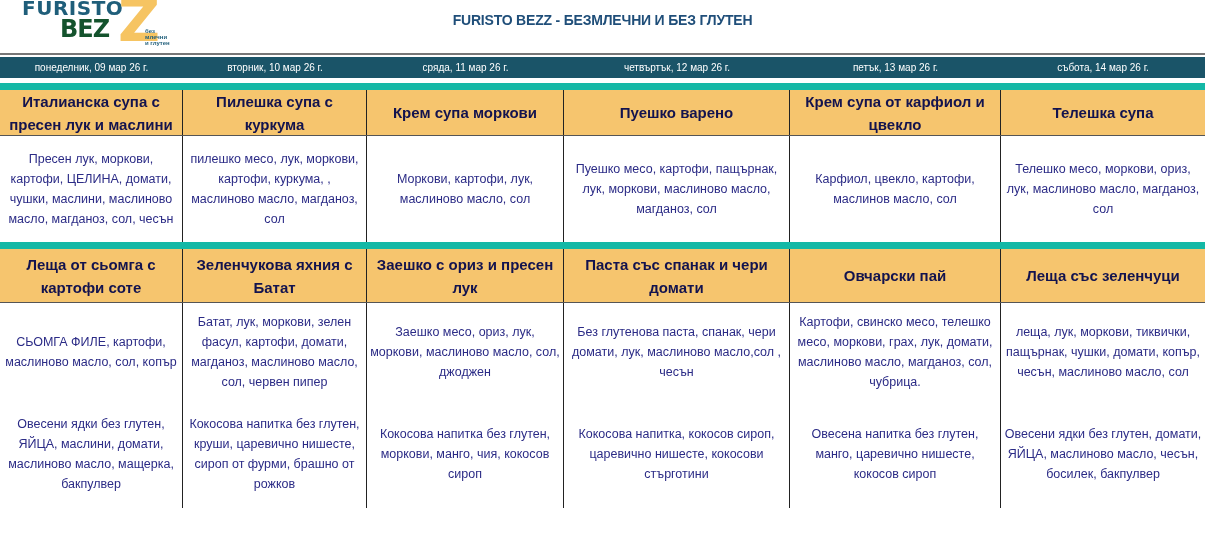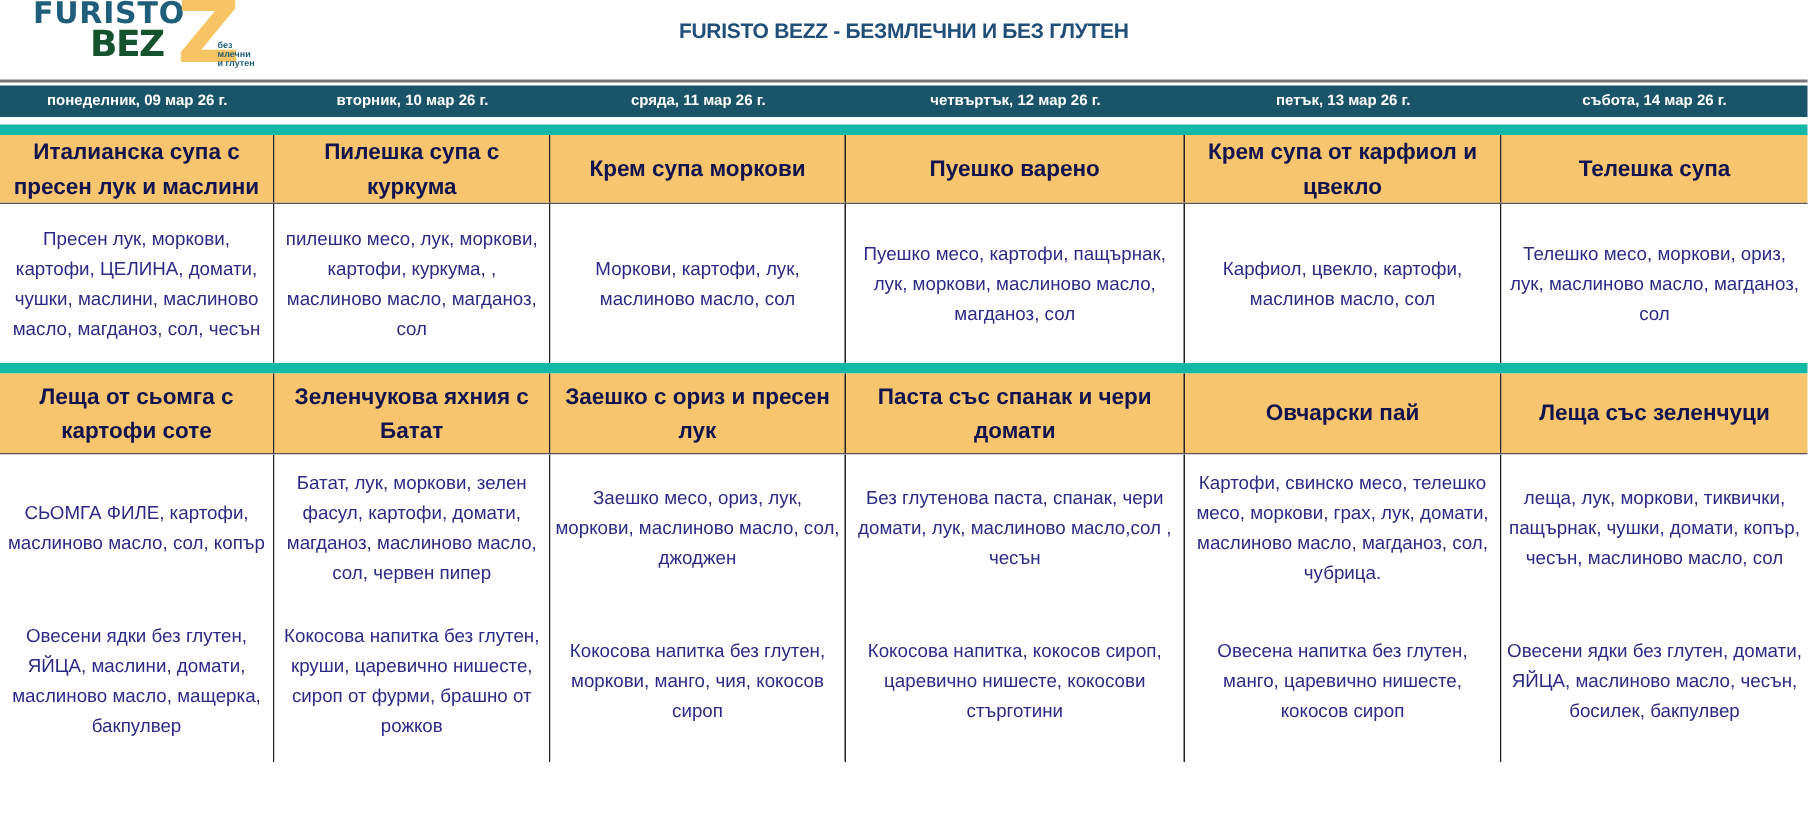--- a/index.html
+++ b/index.html
@@ -9,21 +9,21 @@
     .logo .furisto { position: absolute; left: 0; top: 2px; font-weight: bold; font-size: 20px; color: #1f5e7a; letter-spacing: 0.5px; font-family: "DejaVu Sans", sans-serif; }
     .logo .bez { position: absolute; left: 0; top: 16px; font-weight: bold; font-size: 24px; color: #14532d; letter-spacing: -1px; font-family: "DejaVu Sans", sans-serif; line-height: 38px; margin-left: 38px; }
     .logo .zz { position: absolute; left: 96px; top: -2px; font-weight: bold; font-size: 58px; color: #f6c462; font-family: "DejaVu Sans", sans-serif; line-height: 58px; }
     .logo .tag { position: absolute; left: 123px; top: 34px; font-size: 6px; color: #1f5e7a; line-height: 6px; font-weight: bold; }
 
     .page-title { position: absolute; left: 0; width: 1205px; top: 12px; text-align: center; font-size: 14px; font-weight: bold; color: #1f4e79; letter-spacing: -0.2px; }
 
     .divider { position: absolute; left: 0; top: 53px; width: 1205px; height: 2px; background: #777777; }
 
     .daybar { position: absolute; left: 0; top: 57px; width: 1205px; height: 21px; background: #1a5468; display: flex; }
-    .daybar .day { color: #ffffff; font-size: 10px; font-weight: bold; text-align: center; line-height: 21px; }
+    .daybar .day { color: #ffffff; font-size: 10px; font-weight: normal; text-align: center; line-height: 21px; }
 
     .grid { position: absolute; left: 0; top: 83px; width: 1205px; }
     .row { display: flex; width: 1205px; }
     .cell { box-sizing: border-box; border-right: 1px solid #222222; display: flex; align-items: center; justify-content: center; text-align: center; overflow: hidden; }
     .cell:last-child { border-right: none; text-align: center; }
     .hdr .cell { background: #f6c56e; color: #13134e; font-weight: bold; font-size: 15px; line-height: 23px; padding: 0 2px; }
     .hdr { border-top: 7px solid #14b8a6; border-bottom: 1px solid #555555; }
     .body .cell { background: #ffffff; color: #2b2b86; font-size: 12.5px; line-height: 20px; padding: 0 2px; }
 
     .c0 { width: 183px; } .c1 { width: 184px; } .c2 { width: 197px; } .c3 { width: 226px; } .c4 { width: 211px; } .c5 { width: 204px; }

